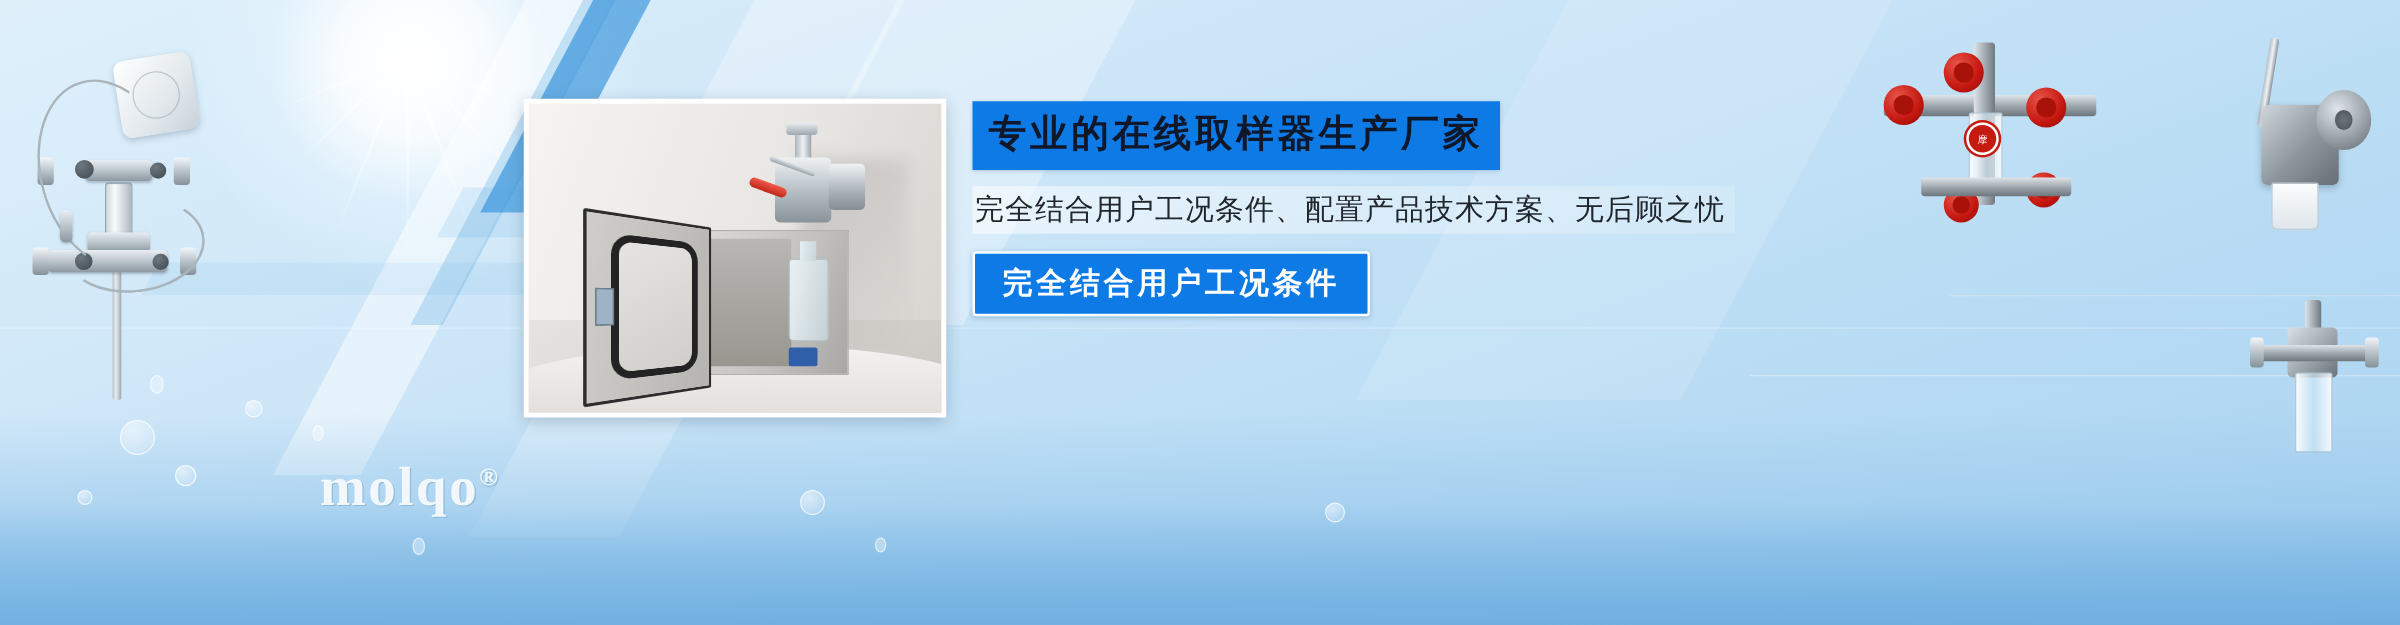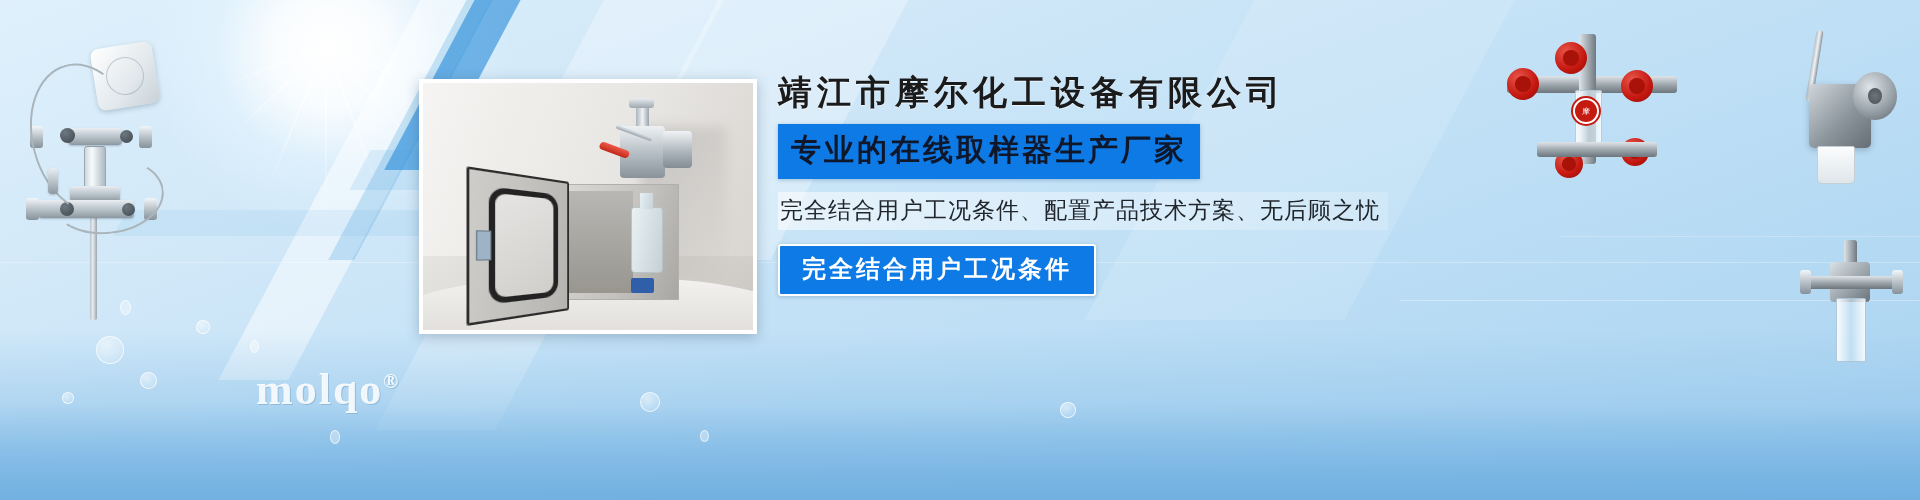--- a/index.html
+++ b/index.html
@@ -263,21 +263,20 @@
   <div class="equip-r3">
     <div class="pipe-v" style="left:44px;top:0;width:13px;height:28px;"></div>
     <div class="r3body"></div>
     <div class="pipe-h" style="left:4px;top:36px;width:94px;height:13px;"></div>
     <div class="vflange" style="left:0;top:30px;width:11px;height:24px;"></div>
     <div class="vflange" style="left:92px;top:30px;width:11px;height:24px;"></div>
     <div class="r3glass"></div>
   </div>
 
   <div class="textblock">
-    <div class="company">靖江市摩尔化工设备有限公司</div>
     <div class="hl-main">专业的在线取样器生产厂家</div>
     <div class="subline">完全结合用户工况条件、配置产品技术方案、无后顾之忧</div>
     <div class="hl-box">完全结合用户工况条件</div>
   </div>
 
   <div class="logo">
     <span>molqo</span><sup>®</sup>
   </div>
 
 </div>

